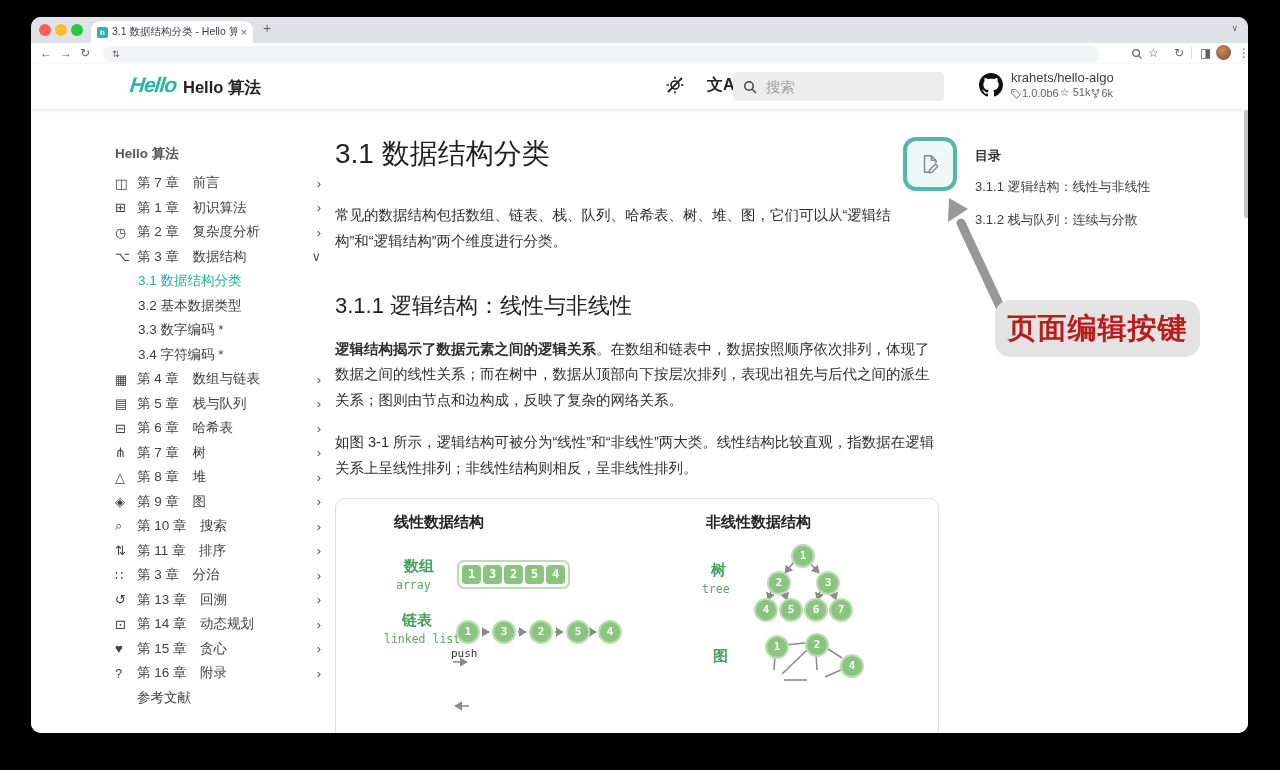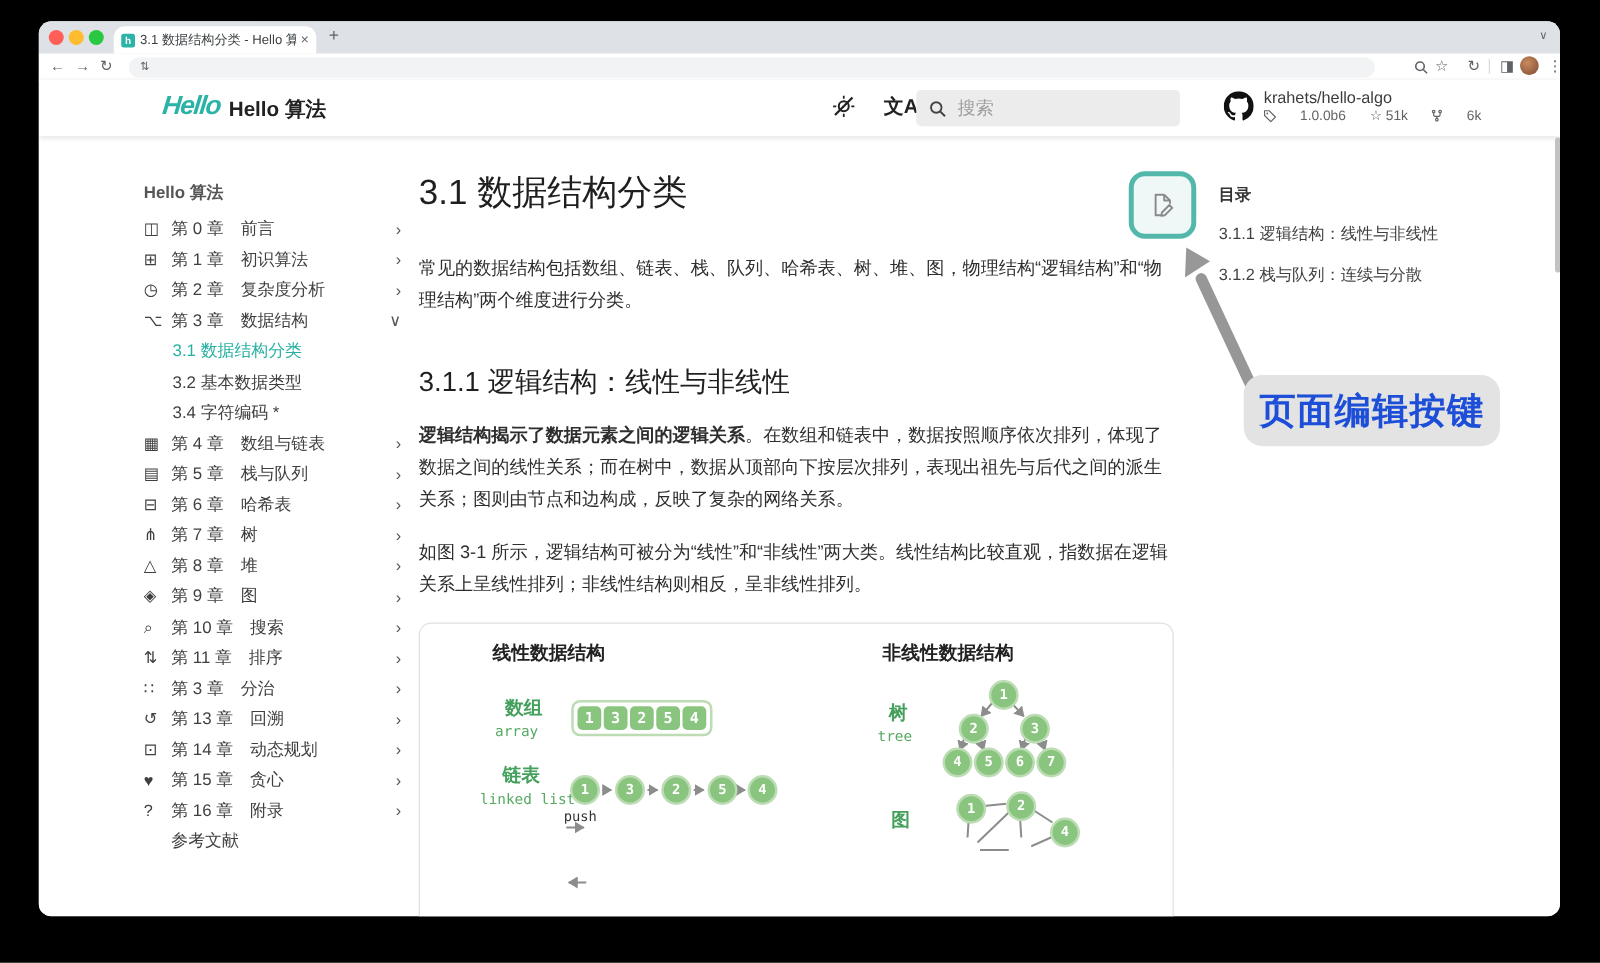--- a/index.html
+++ b/index.html
@@ -36,21 +36,21 @@
     color:#2ab3a6;letter-spacing:-1px;transform:skewX(-6deg);}
   .stitle{position:absolute;left:152px;top:13px;font-size:16.5px;font-weight:bold;color:#222;}
   .hic{position:absolute;top:11px;color:#222;}
   .search{position:absolute;left:702px;top:8px;width:211px;height:29px;background:#ececec;border-radius:4px;
     display:flex;align-items:center;}
   .search input{border:0;background:transparent;outline:none;font-size:14.5px;color:#333;width:150px;
     font-family:inherit;}
   .search input::placeholder{color:#9e9e9e;}
   .gh{position:absolute;left:948px;top:6px;display:flex;gap:8px;align-items:center;}
   .ghname{font-size:13px;color:#3c3c3c;line-height:15px;}
-  .ghmeta{font-size:11px;color:#636363;display:flex;gap:19px;align-items:center;margin-top:1px;}
+  .ghmeta{font-size:11px;color:#636363;display:flex;gap:1px;align-items:flex-end;margin-top:1px;}
   
   .page{position:absolute;left:0;top:92px;width:100%;height:624px;background:#fff;}
   .scrollthumb{position:absolute;left:1213px;top:93px;width:5px;height:108px;background:#c2c2c2;border-radius:3px;z-index:9;}
   
   .sidebar{position:absolute;left:84px;top:128px;width:212px;}
   .side-title{font-size:13.5px;font-weight:bold;color:#555;height:26px;}
   .side-item{height:24.5px;display:flex;align-items:center;font-size:13.5px;color:#3f3f3f;cursor:pointer;}
   .s-icon{width:22px;font-size:13px;color:#3f3f3f;flex:0 0 auto;}
   .s-label{flex:1;white-space:nowrap;}
   .s-chev{font-size:13px;color:#555;padding-right:6px;}
@@ -81,21 +81,21 @@
     font-family:"DejaVu Sans Mono",monospace;box-sizing:content-box;}
   .mono-note{position:absolute;font-size:11px;color:#333;font-family:"DejaVu Sans Mono",monospace;}
   .figsvg{position:absolute;left:0;top:0;}
   
   .editbtn{position:absolute;left:872px;top:120px;width:54px;height:54px;border:4px solid #53b8ab;
     border-radius:13px;background:#f0f8f7;box-sizing:border-box;display:flex;align-items:center;
     justify-content:center;z-index:20;cursor:pointer;}
   .ann-arrow{position:absolute;left:904px;top:178px;z-index:20;}
   .ann-label{position:absolute;left:964px;top:283px;width:205px;height:57px;background:#e3e3e3;
     border-radius:15px;z-index:20;display:flex;align-items:center;justify-content:center;
-    font-size:29px;font-weight:bold;color:#1d4ed8;letter-spacing:1px;}
+    font-size:29px;font-weight:bold;color:#b91c1c;letter-spacing:1px;}
 </style>
 </head>
 <body>
 
 <div class="win">
 
   <div class="tabstrip">
     <div class="tl r"></div>
     <div class="tl y"></div>
     <div class="tl g"></div>
@@ -177,21 +177,21 @@
 
   <div class="page"></div>
   <div class="scrollthumb"></div>
 
   <nav class="sidebar">
     <div class="side-title">Hello 算法</div>
     <div>
 
         <div class="side-item">
           <span class="s-icon">◫</span>
-          <span class="s-label">第 0 章　前言</span>
+          <span class="s-label">第 7 章　前言</span>
           <span class="s-chev">›</span>
         </div>
 
         <div class="side-item">
           <span class="s-icon">⊞</span>
           <span class="s-label">第 1 章　初识算法</span>
           <span class="s-chev">›</span>
         </div>
 
         <div class="side-item">
@@ -211,20 +211,25 @@
           <span class="s-label">3.1 数据结构分类</span>
           <span class="s-chev"></span>
         </div>
 
         <div class="side-item sub">
 
           <span class="s-label">3.2 基本数据类型</span>
           <span class="s-chev"></span>
         </div>
 
+        <div class="side-item sub">
+
+          <span class="s-label">3.3 数字编码 *</span>
+          <span class="s-chev"></span>
+        </div>
 
         <div class="side-item sub">
 
           <span class="s-label">3.4 字符编码 *</span>
           <span class="s-chev"></span>
         </div>
 
 
         <div class="side-item">
           <span class="s-icon">▦</span>
@@ -307,21 +312,21 @@
         <div class="side-item">
           <span class="s-icon"></span>
           <span class="s-label">参考文献</span>
           <span class="s-chev"></span>
         </div>
       </div>
   </nav>
 
   <main class="main">
     <h1>3.1  数据结构分类</h1>
-    <p>常见的数据结构包括数组、链表、栈、队列、哈希表、树、堆、图，物理结构“逻辑结构”和“物理结构”两个维度进行分类。</p>
+    <p>常见的数据结构包括数组、链表、栈、队列、哈希表、树、堆、图，它们可以从“逻辑结构”和“逻辑结构”两个维度进行分类。</p>
     <h2>3.1.1  逻辑结构：线性与非线性</h2>
     <p><b>逻辑结构揭示了数据元素之间的逻辑关系</b><span>。在数组和链表中，数据按照顺序依次排列，体现了数据之间的线性关系；而在树中，数据从顶部向下按层次排列，表现出祖先与后代之间的派生关系；图则由节点和边构成，反映了复杂的网络关系。</span></p>
     <p>如图 3-1 所示，逻辑结构可被分为“线性”和“非线性”两大类。线性结构比较直观，指数据在逻辑关系上呈线性排列；非线性结构则相反，呈非线性排列。</p>
 
     <div class="card">
       <svg class="figsvg" width="604" height="252">
         <defs>
           <marker id="ah" markerWidth="6" markerHeight="6" refX="4.5" refY="3" orient="auto">
             <path d="M0,0 L5,3 L0,6 z" fill="#8c8c8c"></path>
           </marker>

